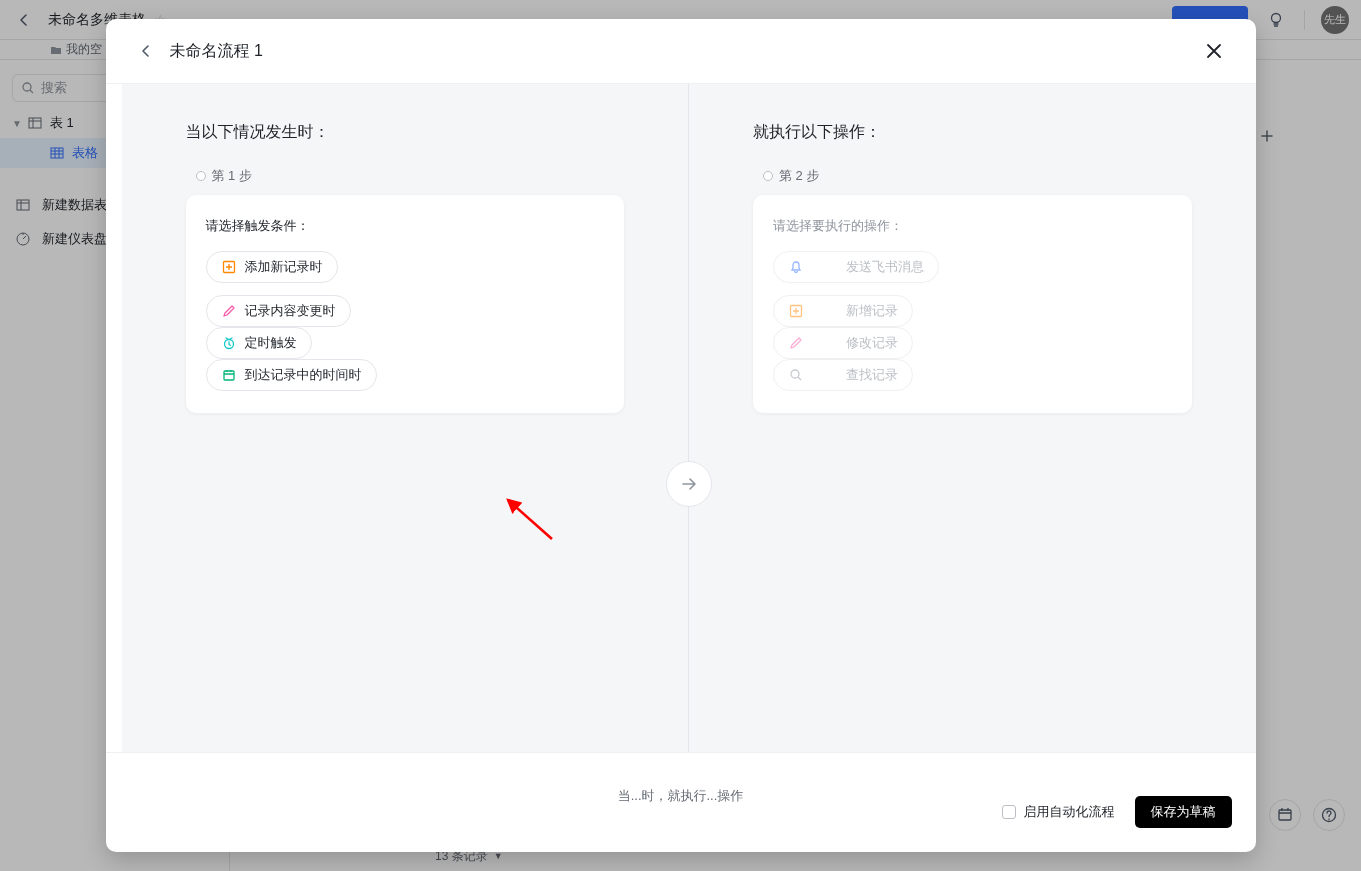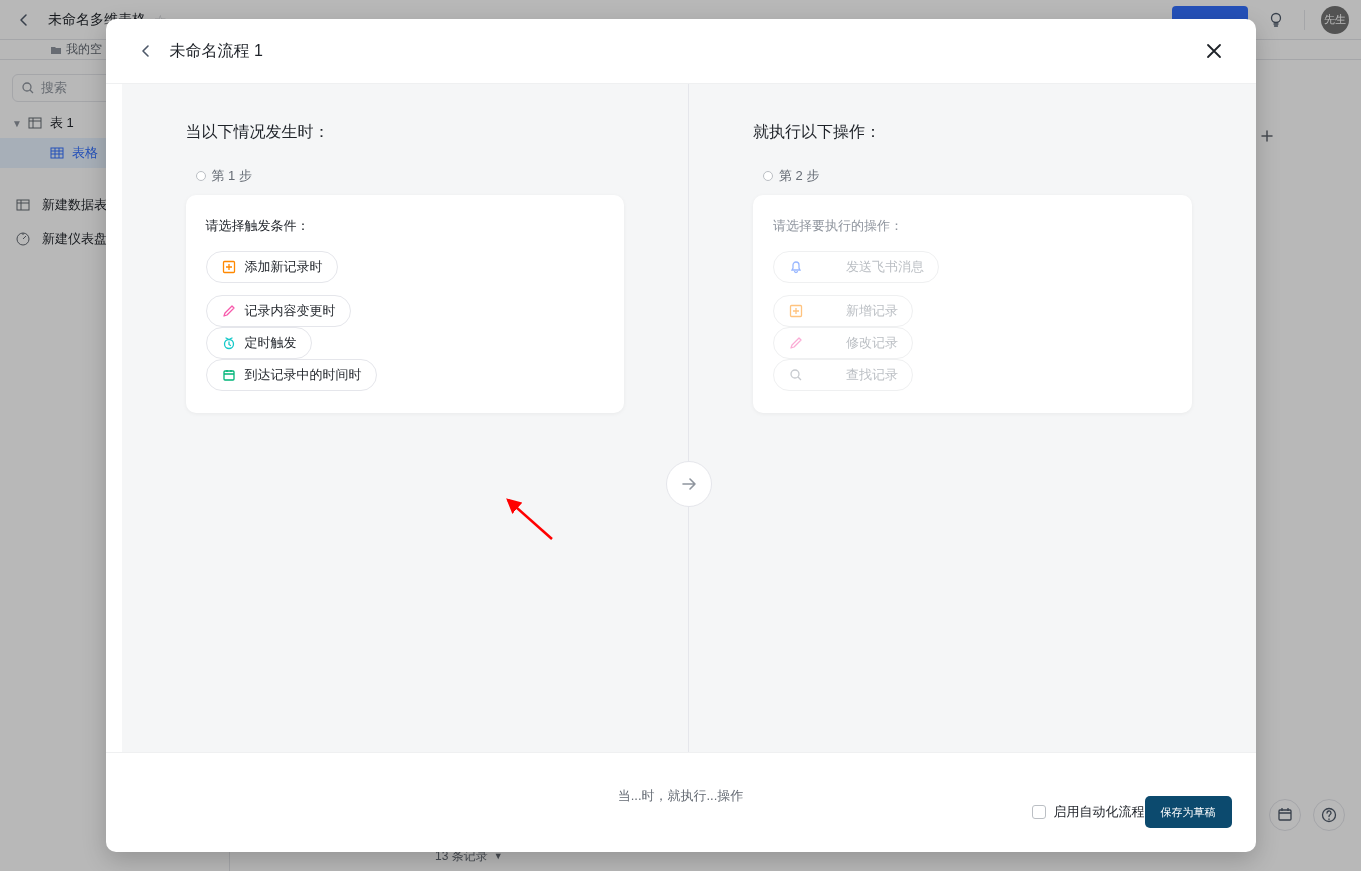--- a/index.html
+++ b/index.html
@@ -338,41 +338,42 @@
       font-size: 13px;
       color: #646a73;
       margin-top: -14px;
     }
     .footer-actions {
       position: absolute;
       bottom: 24px;
       right: 24px;
       display: flex;
       align-items: center;
+      gap: 20px;
     }
     .footer-checkbox {
       display: flex;
       align-items: center;
       gap: 8px;
       font-size: 13px;
       color: #1f2329;
     }
     .footer-checkbox .box {
       width: 14px; height: 14px;
       border: 1.5px solid #bbbfc4;
       border-radius: 3px;
     }
     .btn-primary {
       height: 32px;
       padding: 0 16px;
-      background: #0c4a6e;
+      background: #000000;
       color: #fff;
       border: none;
       border-radius: 5px;
-      font-size: 11px;
+      font-size: 13px;
       cursor: pointer;
     }
     svg { display: block; }
   </style>
 </head>
 <body>
 
 <div class="bg-app">
   <div class="bg-header">
     <div class="bg-back">

